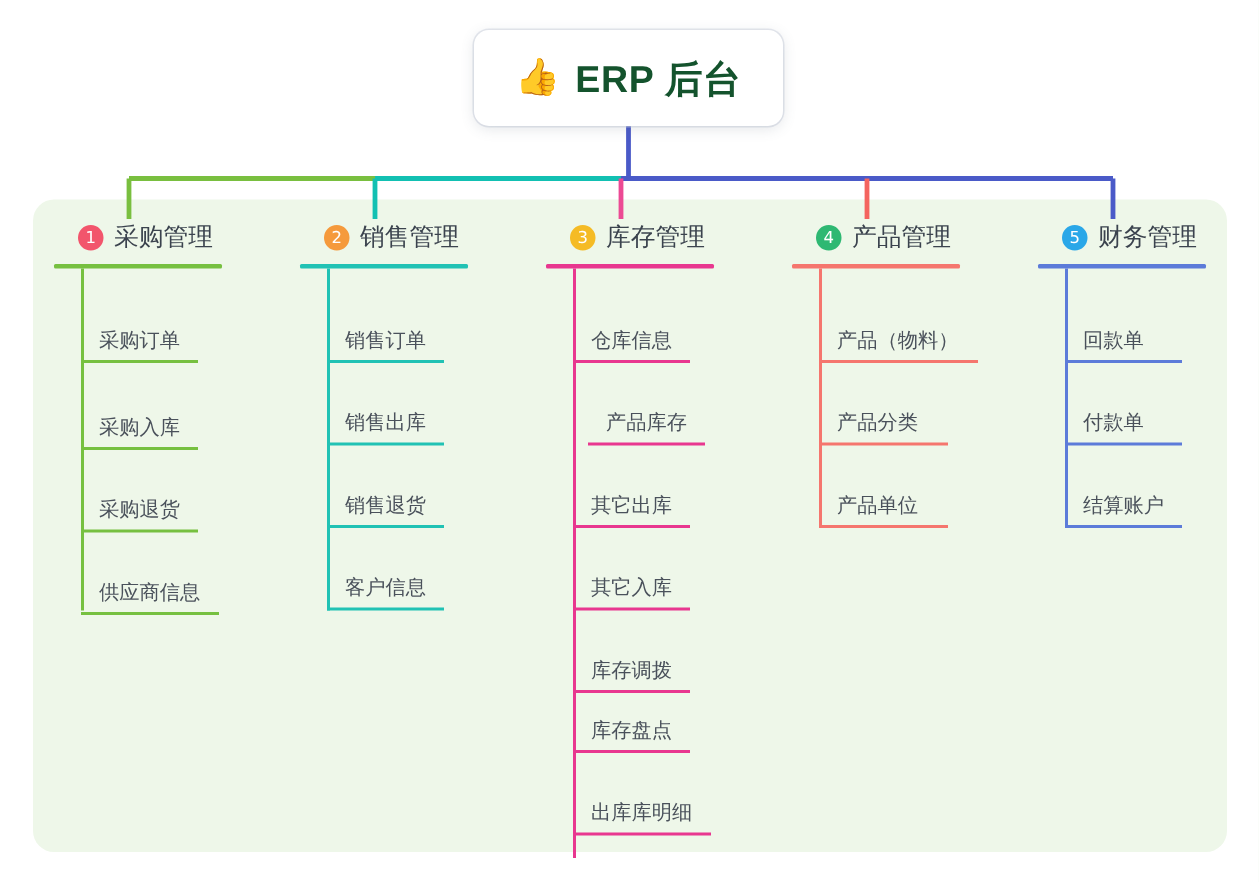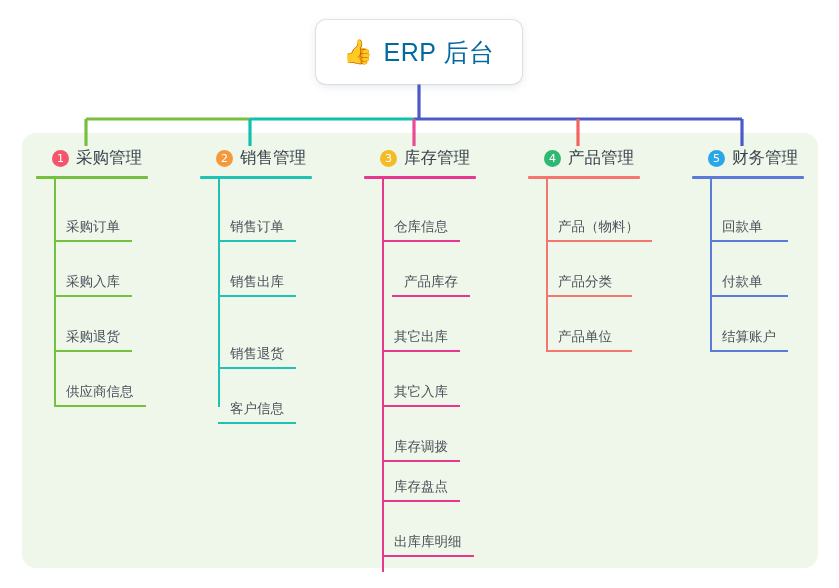--- a/index.html
+++ b/index.html
@@ -48,23 +48,24 @@
     gap: 10px;
     box-sizing: border-box;
   }
   .root-emoji {
     font-size: 24px;
     line-height: 1;
     display: inline-block;
   }
   .root-label {
     font-size: 25px;
-    color: #0369a1;
+    color: #14532d;
     letter-spacing: 0.5px;
     white-space: nowrap;
+    font-weight: bold;
   }
 
   
   #connectors {
     position: absolute;
     left: 0;
     top: 0;
     width: 839px;
     height: 588px;
     pointer-events: none;
@@ -166,21 +167,21 @@
           <span class="badge" style="background: rgb(242, 85, 108);">1</span>
           <span class="col-title">采购管理</span>
         </div>
         <div class="head-rule" style="width: 112px; background: rgb(118, 192, 64);"></div>
         <div class="leaf-wrap">
           <div class="spine" style="background: rgb(118, 192, 64); height: 228px;"></div>
           <div class="leaf" style="height: 63px;">
             <span class="leaf-text">采购订单</span>
             <div class="leaf-rule" style="width: 78px; background: rgb(118, 192, 64);"></div>
           </div>
-          <div class="leaf" style="height: 55px;">
+          <div class="leaf" style="height: 40px; margin-top: 18px;">
             <span class="leaf-text">采购入库</span>
             <div class="leaf-rule" style="width: 78px; background: rgb(118, 192, 64);"></div>
           </div>
           <div class="leaf" style="height: 55px;">
             <span class="leaf-text">采购退货</span>
             <div class="leaf-rule" style="width: 78px; background: rgb(118, 192, 64);"></div>
           </div>
           <div class="leaf" style="height: 55px;">
             <span class="leaf-text">供应商信息</span>
             <div class="leaf-rule" style="width: 92px; background: rgb(118, 192, 64);"></div>
@@ -196,21 +197,21 @@
         <div class="leaf-wrap">
           <div class="spine" style="background: rgb(33, 194, 180); height: 228px;"></div>
           <div class="leaf" style="height: 63px;">
             <span class="leaf-text">销售订单</span>
             <div class="leaf-rule" style="width: 78px; background: rgb(33, 194, 180);"></div>
           </div>
           <div class="leaf" style="height: 55px;">
             <span class="leaf-text">销售出库</span>
             <div class="leaf-rule" style="width: 78px; background: rgb(33, 194, 180);"></div>
           </div>
-          <div class="leaf" style="height: 72px;">
+          <div class="leaf" style="height: 55px;">
             <span class="leaf-text">销售退货</span>
             <div class="leaf-rule" style="width: 78px; background: rgb(33, 194, 180);"></div>
           </div>
           <div class="leaf" style="height: 55px;">
             <span class="leaf-text">客户信息</span>
             <div class="leaf-rule" style="width: 78px; background: rgb(33, 194, 180);"></div>
           </div>
         </div>
       </div>
       <div class="column" style="left: 364px;">

